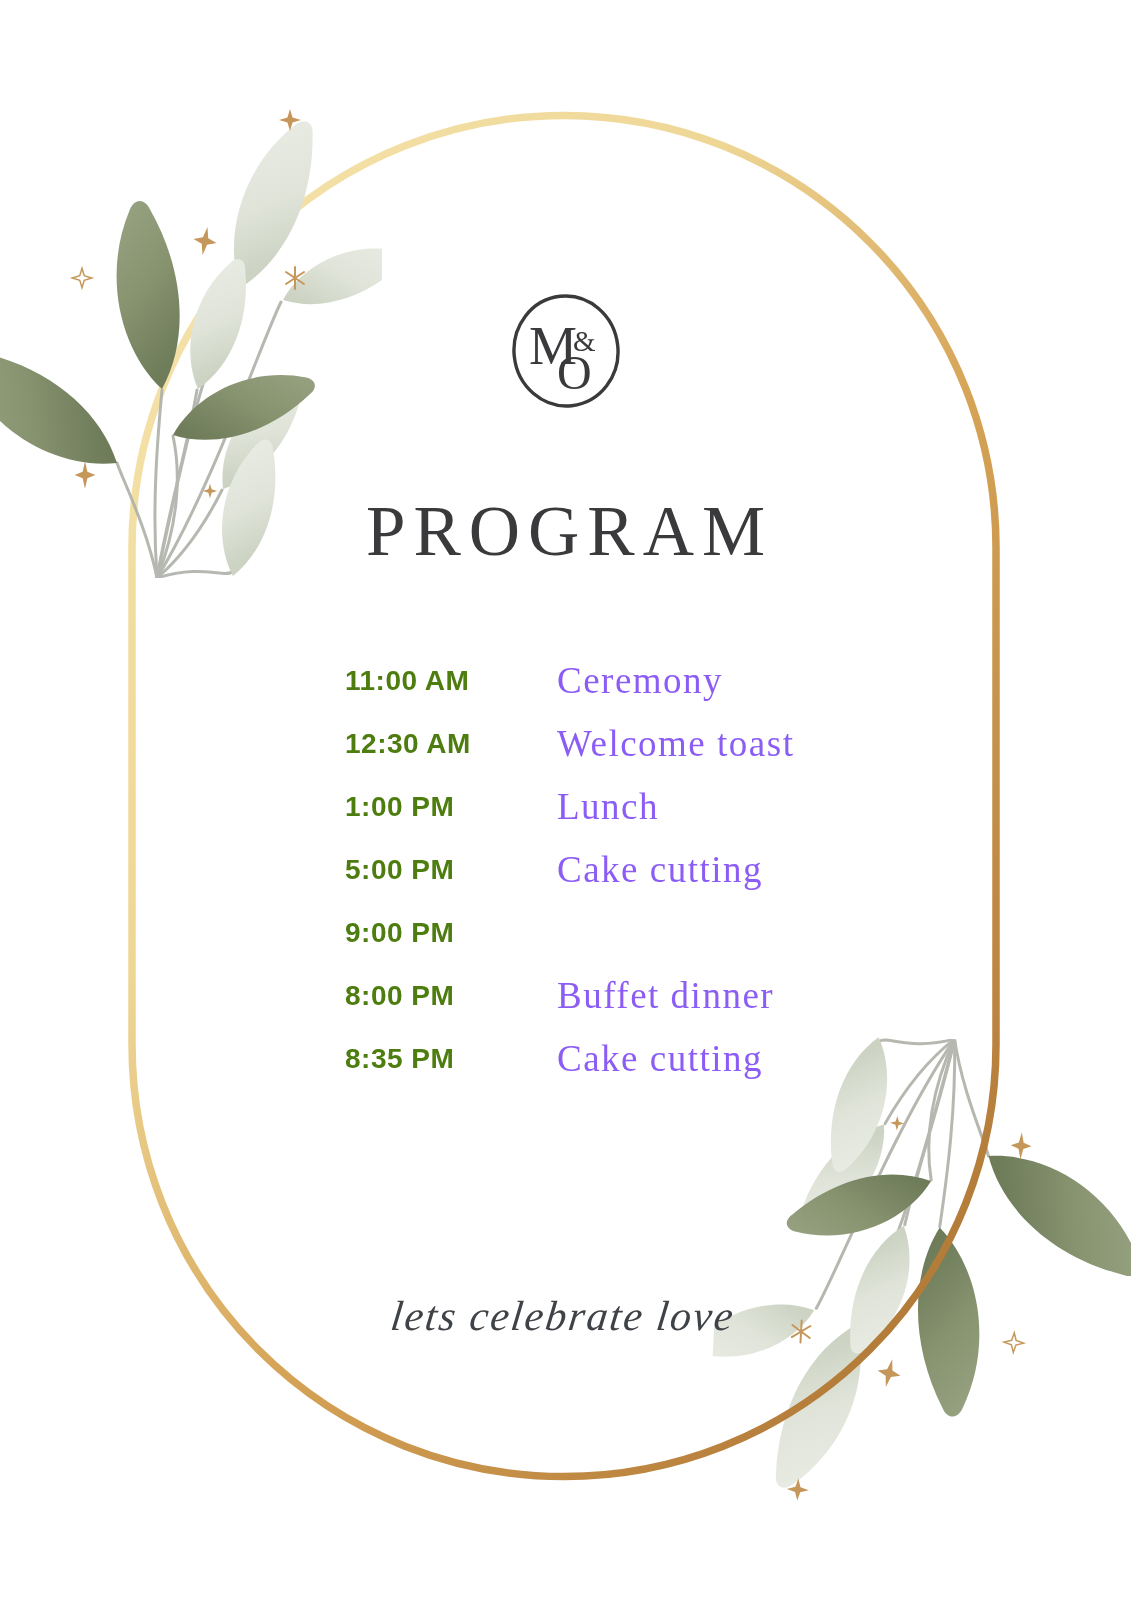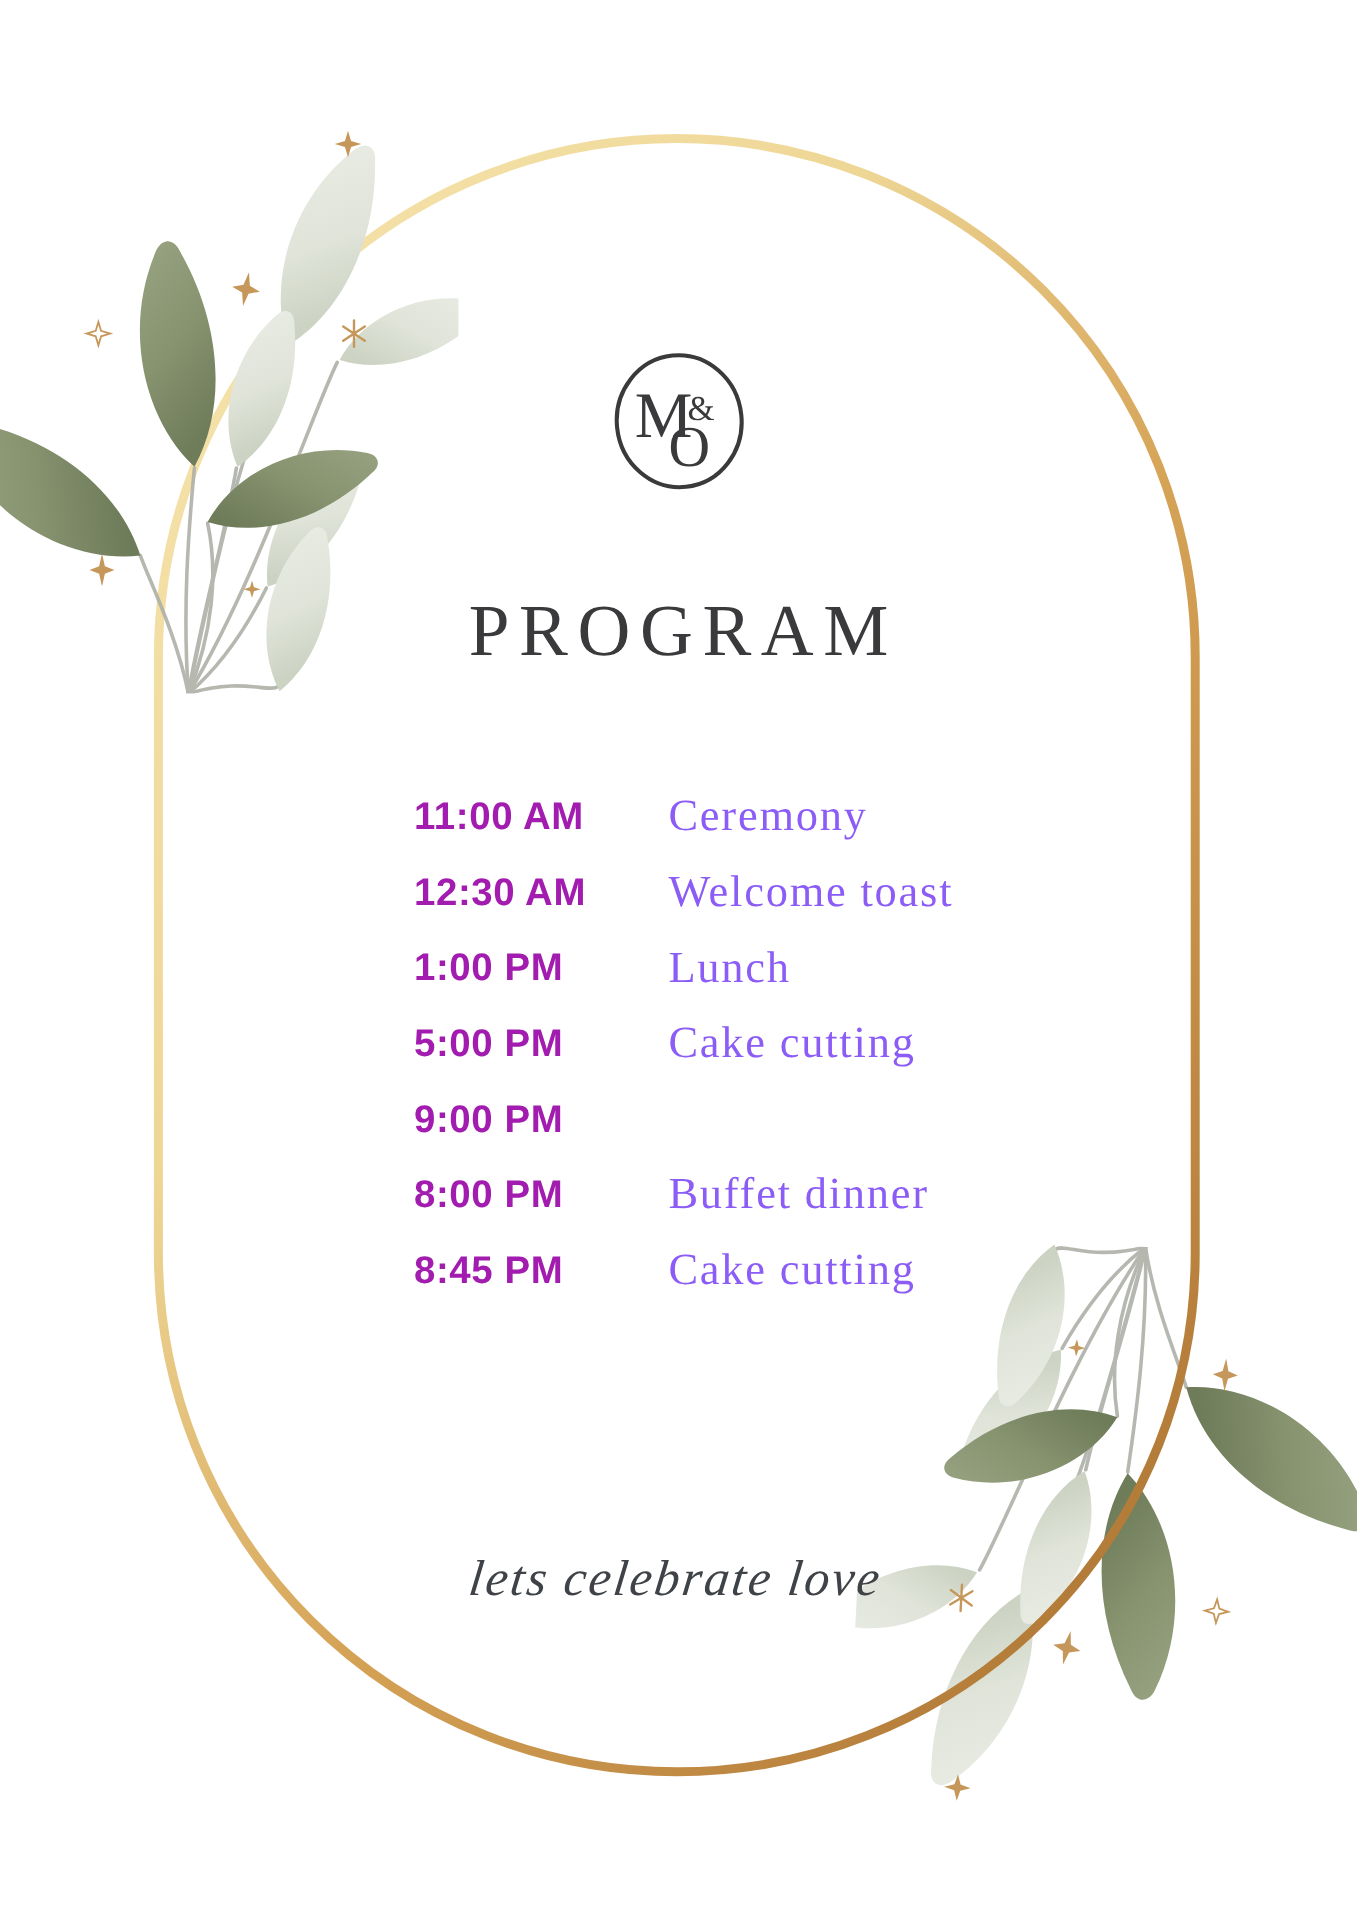--- a/index.html
+++ b/index.html
@@ -21,35 +21,35 @@
   .monogram{position:absolute;left:508px;top:293px;width:116px;height:116px;z-index:4;}
   .monogram svg{position:absolute;left:0;top:0;}
   .monogram .ltr{position:absolute;color:#3a3a3c;line-height:1;font-family:"Liberation Serif",serif;}
   .monogram .m{left:21px;top:26px;font-size:54px;}
   .monogram .amp{left:65px;top:34px;font-size:29px;}
   .monogram .o{left:49px;top:56px;font-size:48px;}
   
   .title{
     position:absolute;left:0;top:496px;width:1131px;z-index:4;
     text-align:center;
-    font-size:61px;line-height:1;
+    font-size:71px;line-height:1;
     letter-spacing:8px;
     color:#3a3a3d;
     font-family:"Liberation Serif",serif;
     font-weight:400;
     text-indent:8px; 
   }
   
   .schedule{position:absolute;left:345px;top:649px;width:520px;z-index:4;}
   .row{display:flex;align-items:center;height:63px;}
   .time{
     width:212px;flex:0 0 212px;
     font-family:"Liberation Sans",sans-serif;
-    font-weight:700;font-size:32px;letter-spacing:0.5px;
-    color:#a21caf;
+    font-weight:700;font-size:28px;letter-spacing:0.5px;
+    color:#4d7c0f;
   }
   .event{
     font-family:"Liberation Serif",serif;
     font-size:37px;letter-spacing:1.5px;
     color:#8b5cf6;
   }
   
   .script{
     position:absolute;left:0;top:1292px;width:1126px;z-index:4;
     text-align:center;
@@ -177,21 +177,21 @@
       <span class="time">9:00 PM</span>
     </div>
 
 
     <div class="row">
       <span class="time">8:00 PM</span>
       <span class="event">Buffet dinner</span>
     </div>
 
     <div class="row">
-      <span class="time">8:45 PM</span>
+      <span class="time">8:35 PM</span>
       <span class="event">Cake cutting</span>
     </div>
 
   </div>
 
   <div class="script">lets celebrate love</div>
 
 </div>
 
 </body></html>

